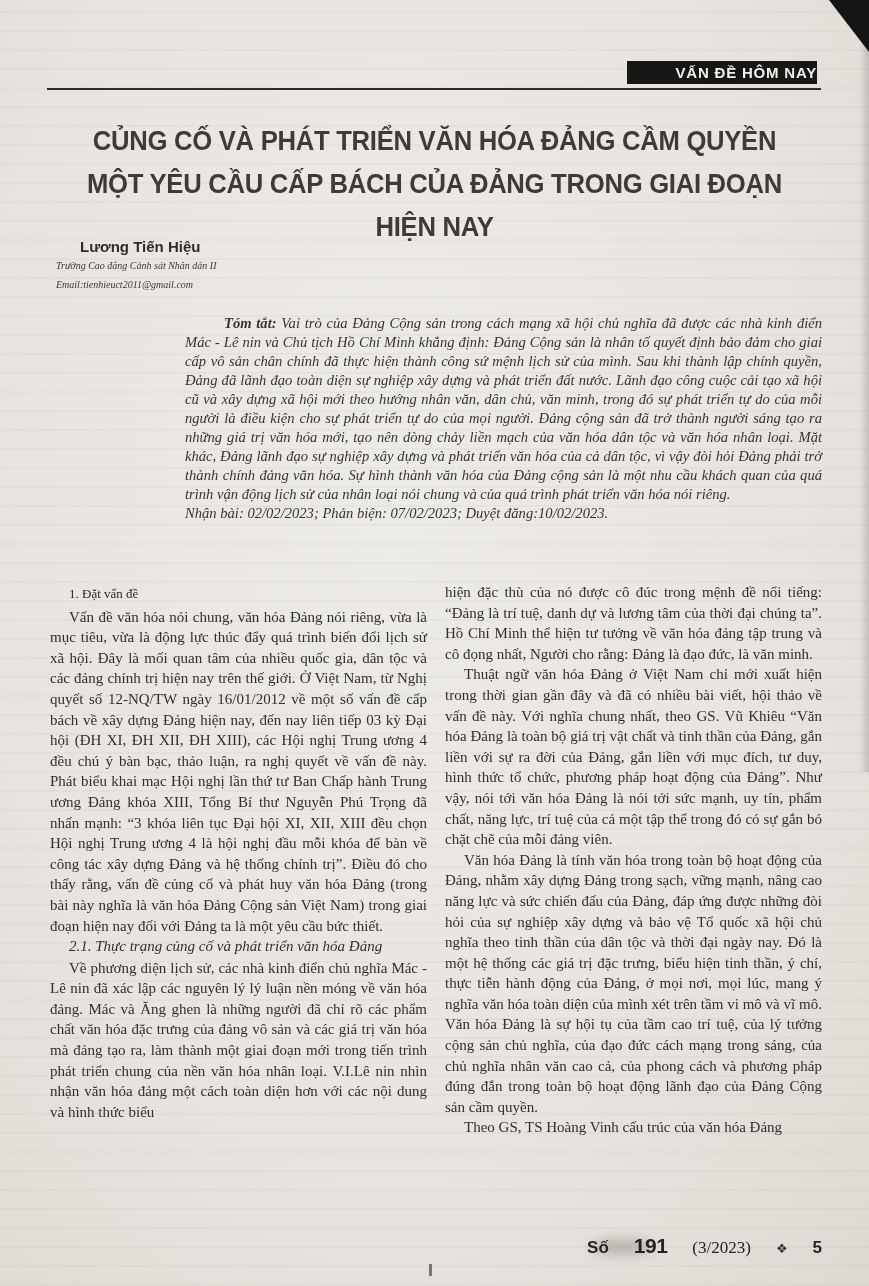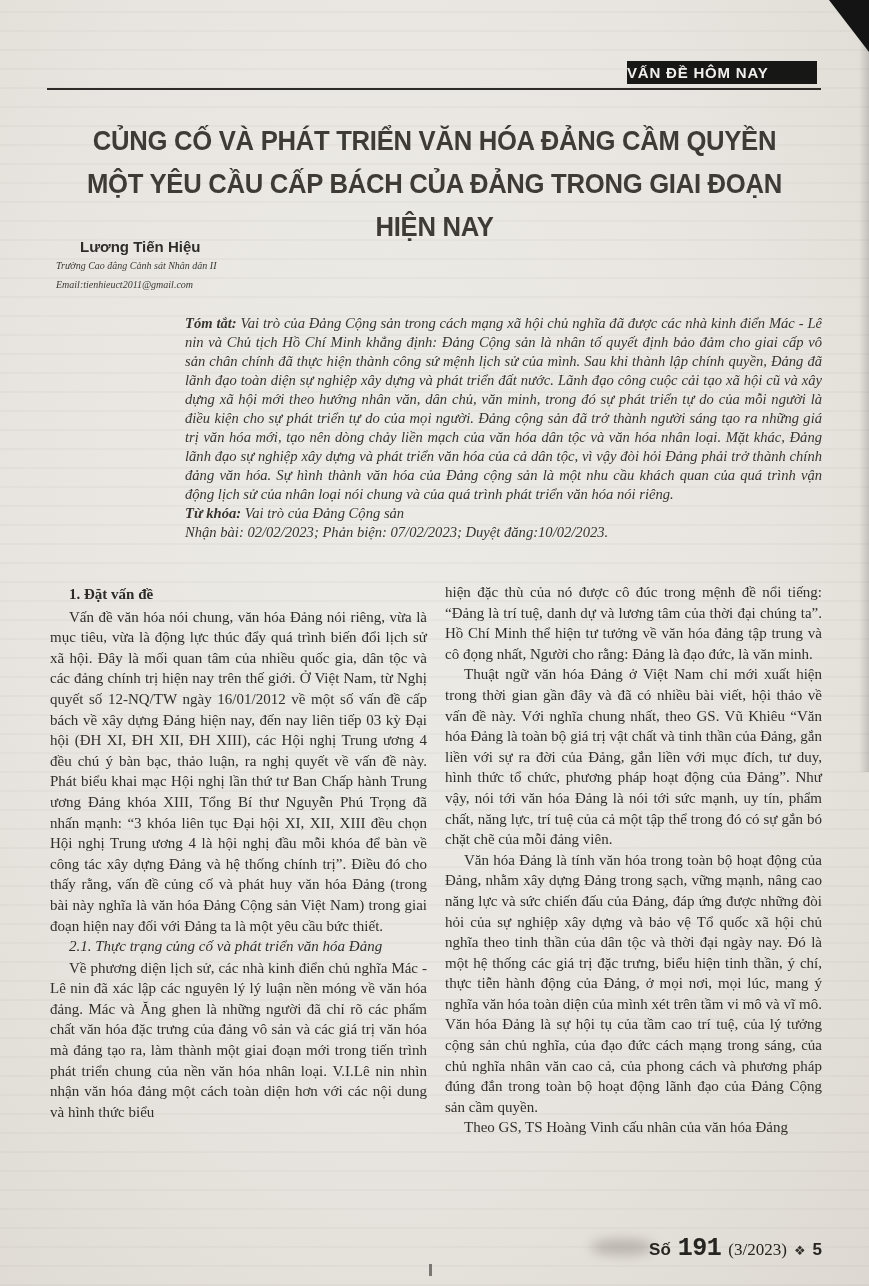--- a/index.html
+++ b/index.html
@@ -19,54 +19,54 @@
     background:linear-gradient(to left, rgba(0,0,0,.14), transparent); pointer-events:none;
   }
   .corner-fold {
     position:absolute; top:0; right:0; width:0; height:0;
     border-top:52px solid #141414; border-left:40px solid transparent;
   }
   .badge {
     position:absolute; top:61px; left:627px; width:190px; height:23px;
     background:#171716; color:#f1efeb;
     font-family:"Liberation Sans", sans-serif; font-weight:bold; font-size:15px;
-    letter-spacing:.8px; text-align:left; line-height:23px;
+    letter-spacing:.8px; text-align:right; line-height:23px;
   }
   .rule { position:absolute; top:88px; left:47px; width:774px; height:2px; background:#2e2c29; }
   .title {
     position:absolute; top:120px; left:60px; width:749px; margin:0;
     text-align:center; font-family:"Liberation Sans", sans-serif; font-weight:700;
     font-size:27px; line-height:43px; color:#3e3b37; letter-spacing:-.3px;
     transform:scaleX(.95);
   }
   .author { position:absolute; top:237px; left:56px; line-height:19px; }
   .author-name { font-family:"Liberation Sans", sans-serif; font-weight:bold; font-size:15px; color:#2f2d2a;margin-left:24px; }
   .author-affiliation, .author-email { font-style:italic; font-size:10px; color:#3a3834; }
   .abstract {
     position:absolute; top:314px; left:185px; width:637px;
     font-style:italic; font-size:14.6px; line-height:19px; text-align:justify; color:#37342f;
   }
   .abstract p { margin:0; }
-  .lbl { font-weight:bold; }
+  .lbl { font-weight:bold;margin-left:39px; }
   .columns {
     position:absolute; top:582px; left:50px; width:772px;
     display:flex; gap:18px;
   }
   .col { width:377px; font-size:15px; line-height:20.6px; text-align:justify; color:#312f2b; }
   .para { margin:0; text-indent:19px; }
   .para.noindent { text-indent:0; }
-  .sec { margin:10px 0 2px; font-size:15px; font-weight:bold; text-indent:19px; color:#2d2b27; }
+  .sec { margin:10px 0 2px; font-size:13px; font-weight:normal; text-indent:19px; color:#2d2b27; }
   .sec.first { margin-top:2px; }
   .subsec { margin:0 0 1px; font-style:italic; text-indent:19px; }
   .footer {
     position:absolute; top:1234px; right:47px;
-    display:flex; align-items:baseline; gap:7px; color:#262420;
+    display:flex; align-items:baseline; gap:25px; color:#262420;
   }
   .f-so  { font-family:"Liberation Sans", sans-serif; font-weight:bold; font-size:17px; }
-  .f-issue { font-family:Liberation Mono, monospace; font-weight:bold; font-size:25px; letter-spacing:-.5px; }
+  .f-issue { font-family:Liberation Sans, sans-serif; font-weight:bold; font-size:21px; letter-spacing:-.5px; }
   .f-vol { font-size:17px; }
   .f-orn { font-size:13px; color:#34322e; }
   .f-page { font-family:"Liberation Sans", sans-serif; font-weight:bold; font-size:17px; }
   .smudge {
     position:absolute; top:1239px; left:590px; width:64px; height:16px;
     background:#97928a; filter:blur(6px); opacity:.55; border-radius:50%;
   }
   .bottom-tick { position:absolute; left:429px; top:1264px; width:3px; height:12px; background:#55534f; opacity:.75; }
 </style>
 </head>
@@ -83,36 +83,35 @@
   <h1 class="title"><span>CỦNG CỐ VÀ PHÁT TRIỂN VĂN HÓA ĐẢNG CẦM QUYỀN</span><br><span>MỘT YÊU CẦU CẤP BÁCH CỦA ĐẢNG TRONG GIAI ĐOẠN HIỆN NAY</span></h1>
 
   <div class="author">
     <div class="author-name">Lương Tiến Hiệu</div>
     <div class="author-affiliation">Trường Cao đẳng Cảnh sát Nhân dân II</div>
     <div class="author-email">Email:tienhieuct2011@gmail.com</div>
   </div>
 
   <div class="abstract">
     <p><span class="lbl">Tóm tắt:</span> <span>Vai trò của Đảng Cộng sản trong cách mạng xã hội chủ nghĩa đã được các nhà kinh điển Mác - Lê nin và Chủ tịch Hồ Chí Minh khẳng định: Đảng Cộng sản là nhân tố quyết định bảo đảm cho giai cấp vô sản chân chính đã thực hiện thành công sứ mệnh lịch sử của mình. Sau khi thành lập chính quyền, Đảng đã lãnh đạo toàn diện sự nghiệp xây dựng và phát triển đất nước. Lãnh đạo công cuộc cải tạo xã hội cũ và xây dựng xã hội mới theo hướng nhân văn, dân chủ, văn minh, trong đó sự phát triển tự do của mỗi người là điều kiện cho sự phát triển tự do của mọi người. Đảng cộng sản đã trở thành người sáng tạo ra những giá trị văn hóa mới, tạo nên dòng chảy liền mạch của văn hóa dân tộc và văn hóa nhân loại. Mặt khác, Đảng lãnh đạo sự nghiệp xây dựng và phát triển văn hóa của cả dân tộc, vì vậy đòi hỏi Đảng phải trở thành chính đảng văn hóa. Sự hình thành văn hóa của Đảng cộng sản là một nhu cầu khách quan của quá trình vận động lịch sử của nhân loại nói chung và của quá trình phát triển văn hóa nói riêng.</span></p>
-    <p><span class="lbl">Từ khóa:</span> <span>Vai trò của Đảng Cộng sản</span></p>
     <p>Nhận bài: 02/02/2023; Phản biện: 07/02/2023; Duyệt đăng:10/02/2023.</p>
   </div>
 
   <div class="columns">
     <div class="col">
       <h3 class="sec first">1. Đặt vấn đề</h3>
       <p class="para">Vấn đề văn hóa nói chung, văn hóa Đảng nói riêng, vừa là mục tiêu, vừa là động lực thúc đẩy quá trình biến đổi lịch sử xã hội. Đây là mối quan tâm của nhiều quốc gia, dân tộc và các đảng chính trị hiện nay trên thế giới. Ở Việt Nam, từ Nghị quyết số 12-NQ/TW ngày 16/01/2012 về một số vấn đề cấp bách về xây dựng Đảng hiện nay, đến nay liên tiếp 03 kỳ Đại hội (ĐH XI, ĐH XII, ĐH XIII), các Hội nghị Trung ương 4 đều chú ý bàn bạc, thảo luận, ra nghị quyết về vấn đề này. Phát biểu khai mạc Hội nghị lần thứ tư Ban Chấp hành Trung ương Đảng khóa XIII, Tổng Bí thư Nguyễn Phú Trọng đã nhấn mạnh: “3 khóa liên tục Đại hội XI, XII, XIII đều chọn Hội nghị Trung ương 4 là hội nghị đầu mỗi khóa để bàn về công tác xây dựng Đảng và hệ thống chính trị”. Điều đó cho thấy rằng, vấn đề củng cố và phát huy văn hóa Đảng (trong bài này nghĩa là văn hóa Đảng Cộng sản Việt Nam) trong giai đoạn hiện nay đối với Đảng ta là một yêu cầu bức thiết.</p>
       <p class="subsec">2.1. Thực trạng củng cố và phát triển văn hóa Đảng</p>
       <p class="para">Về phương diện lịch sử, các nhà kinh điển chủ nghĩa Mác - Lê nin đã xác lập các nguyên lý lý luận nền móng về văn hóa đảng. Mác và Ăng ghen là những người đã chỉ rõ các phẩm chất văn hóa đặc trưng của đảng vô sản và các giá trị văn hóa mà đảng tạo ra, làm thành một giai đoạn mới trong tiến trình phát triển chung của nền văn hóa nhân loại. V.I.Lê nin nhìn nhận văn hóa đảng một cách toàn diện hơn với các nội dung và hình thức biểu</p>
     </div>
     <div class="col">
       <p class="para noindent">hiện đặc thù của nó được cô đúc trong mệnh đề nổi tiếng: “Đảng là trí tuệ, danh dự và lương tâm của thời đại chúng ta”. Hồ Chí Minh thể hiện tư tưởng về văn hóa đảng tập trung và cô đọng nhất, Người cho rằng: Đảng là đạo đức, là văn minh.</p>
       <p class="para">Thuật ngữ văn hóa Đảng ở Việt Nam chỉ mới xuất hiện trong thời gian gần đây và đã có nhiều bài viết, hội thảo về vấn đề này. Với nghĩa chung nhất, theo GS. Vũ Khiêu “Văn hóa Đảng là toàn bộ giá trị vật chất và tinh thần của Đảng, gắn liền với sự ra đời của Đảng, gắn liền với mục đích, tư duy, hình thức tổ chức, phương pháp hoạt động của Đảng”. Như vậy, nói tới văn hóa Đảng là nói tới sức mạnh, uy tín, phẩm chất, năng lực, trí tuệ của cả một tập thể trong đó có sự gắn bó chặt chẽ của mỗi đảng viên.</p>
       <p class="para">Văn hóa Đảng là tính văn hóa trong toàn bộ hoạt động của Đảng, nhằm xây dựng Đảng trong sạch, vững mạnh, nâng cao năng lực và sức chiến đấu của Đảng, đáp ứng được những đòi hỏi của sự nghiệp xây dựng và bảo vệ Tổ quốc xã hội chủ nghĩa theo tinh thần của dân tộc và thời đại ngày nay. Đó là một hệ thống các giá trị đặc trưng, biểu hiện tinh thần, ý chí, thực tiễn hành động của Đảng, ở mọi nơi, mọi lúc, mang ý nghĩa văn hóa toàn diện của mình xét trên tầm vi mô và vĩ mô. Văn hóa Đảng là sự hội tụ của tầm cao trí tuệ, của lý tưởng cộng sản chủ nghĩa, của đạo đức cách mạng trong sáng, của chủ nghĩa nhân văn cao cả, của phong cách và phương pháp đúng đắn trong toàn bộ hoạt động lãnh đạo của Đảng Cộng sản cầm quyền.</p>
-      <p class="para">Theo GS, TS Hoàng Vinh cấu nhân của văn hóa Đảng</p>
+      <p class="para">Theo GS, TS Hoàng Vinh cấu trúc của văn hóa Đảng</p>
     </div>
   </div>
 
   <div class="smudge"></div>
   <div class="footer">
     <span class="f-so">Số</span>
     <span class="f-issue">191</span>
     <span class="f-vol">(3/2023)</span>
     <span class="f-orn">❖</span>
     <span class="f-page">5</span>

